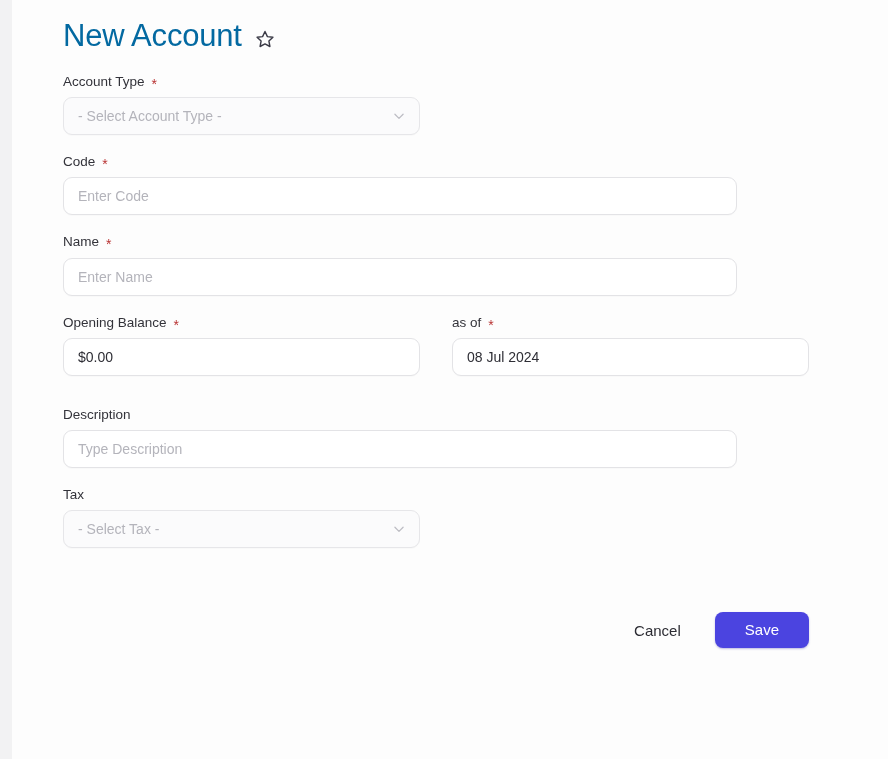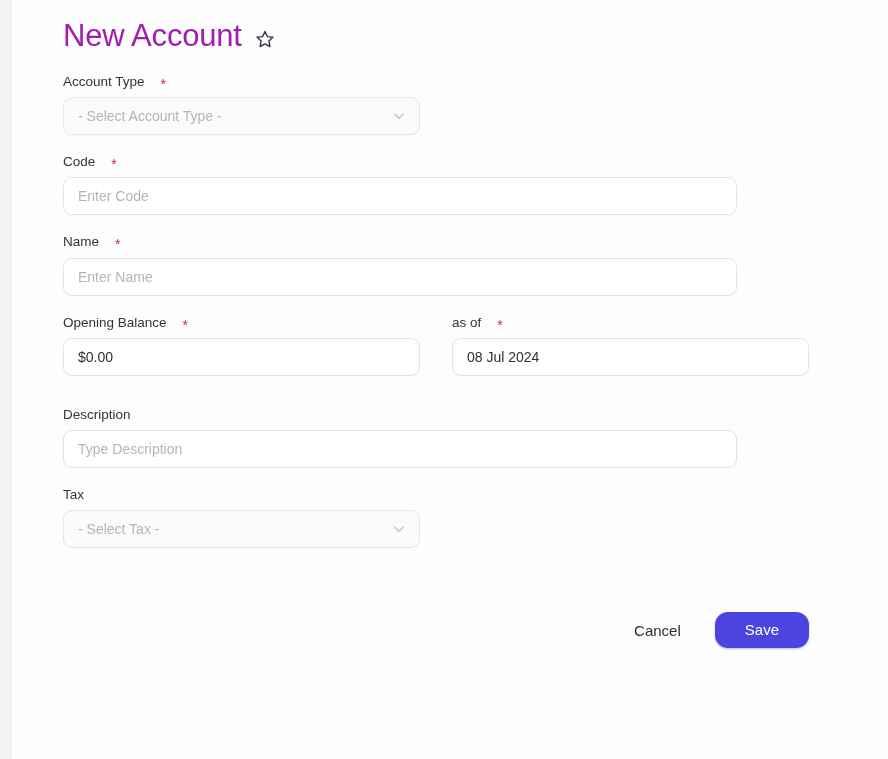--- a/index.html
+++ b/index.html
@@ -49,21 +49,21 @@
     display: flex;
     align-items: center;
     gap: 12px;
     padding: 16px 0 0 51px;
     height: 56px;
     box-sizing: border-box;
   }
   .page-title {
     font-size: 31px;
     font-weight: 400;
-    color: #a21caf;
+    color: #0369a1;
     letter-spacing: -0.2px;
     line-height: 1.1;
     white-space: nowrap;
   }
   .star-btn {
     display: inline-flex;
     align-items: center;
     justify-content: center;
     width: 22px;
     height: 22px;
@@ -80,21 +80,21 @@
     padding: 18px 0 0 51px;
   }
 
   .field {
     margin-bottom: 19px;
   }
 
   .field-label {
     display: flex;
     align-items: center;
-    gap: 16px;
+    gap: 7px;
     font-size: 13.5px;
     color: #33333a;
     line-height: 1.2;
     margin-bottom: 7px;
     white-space: nowrap;
   }
   .req {
     color: #b83232;
     font-size: 14px;
     line-height: 1;
@@ -160,21 +160,21 @@
     border: none;
     padding: 6px 4px;
     font-family: "Liberation Sans", sans-serif;
     font-size: 15px;
     color: #2c2c33;
     cursor: pointer;
     line-height: 1;
   }
   .btn-save {
     border: none;
-    border-radius: 13px;
+    border-radius: 8px;
     background: #4b44e0;
     color: #ffffff;
     font-family: "Liberation Sans", sans-serif;
     font-size: 15px;
     padding: 0 30px;
     height: 36px;
     line-height: 36px;
     cursor: pointer;
     box-shadow: 0 1px 2px rgba(40,34,160,0.30);
   }

